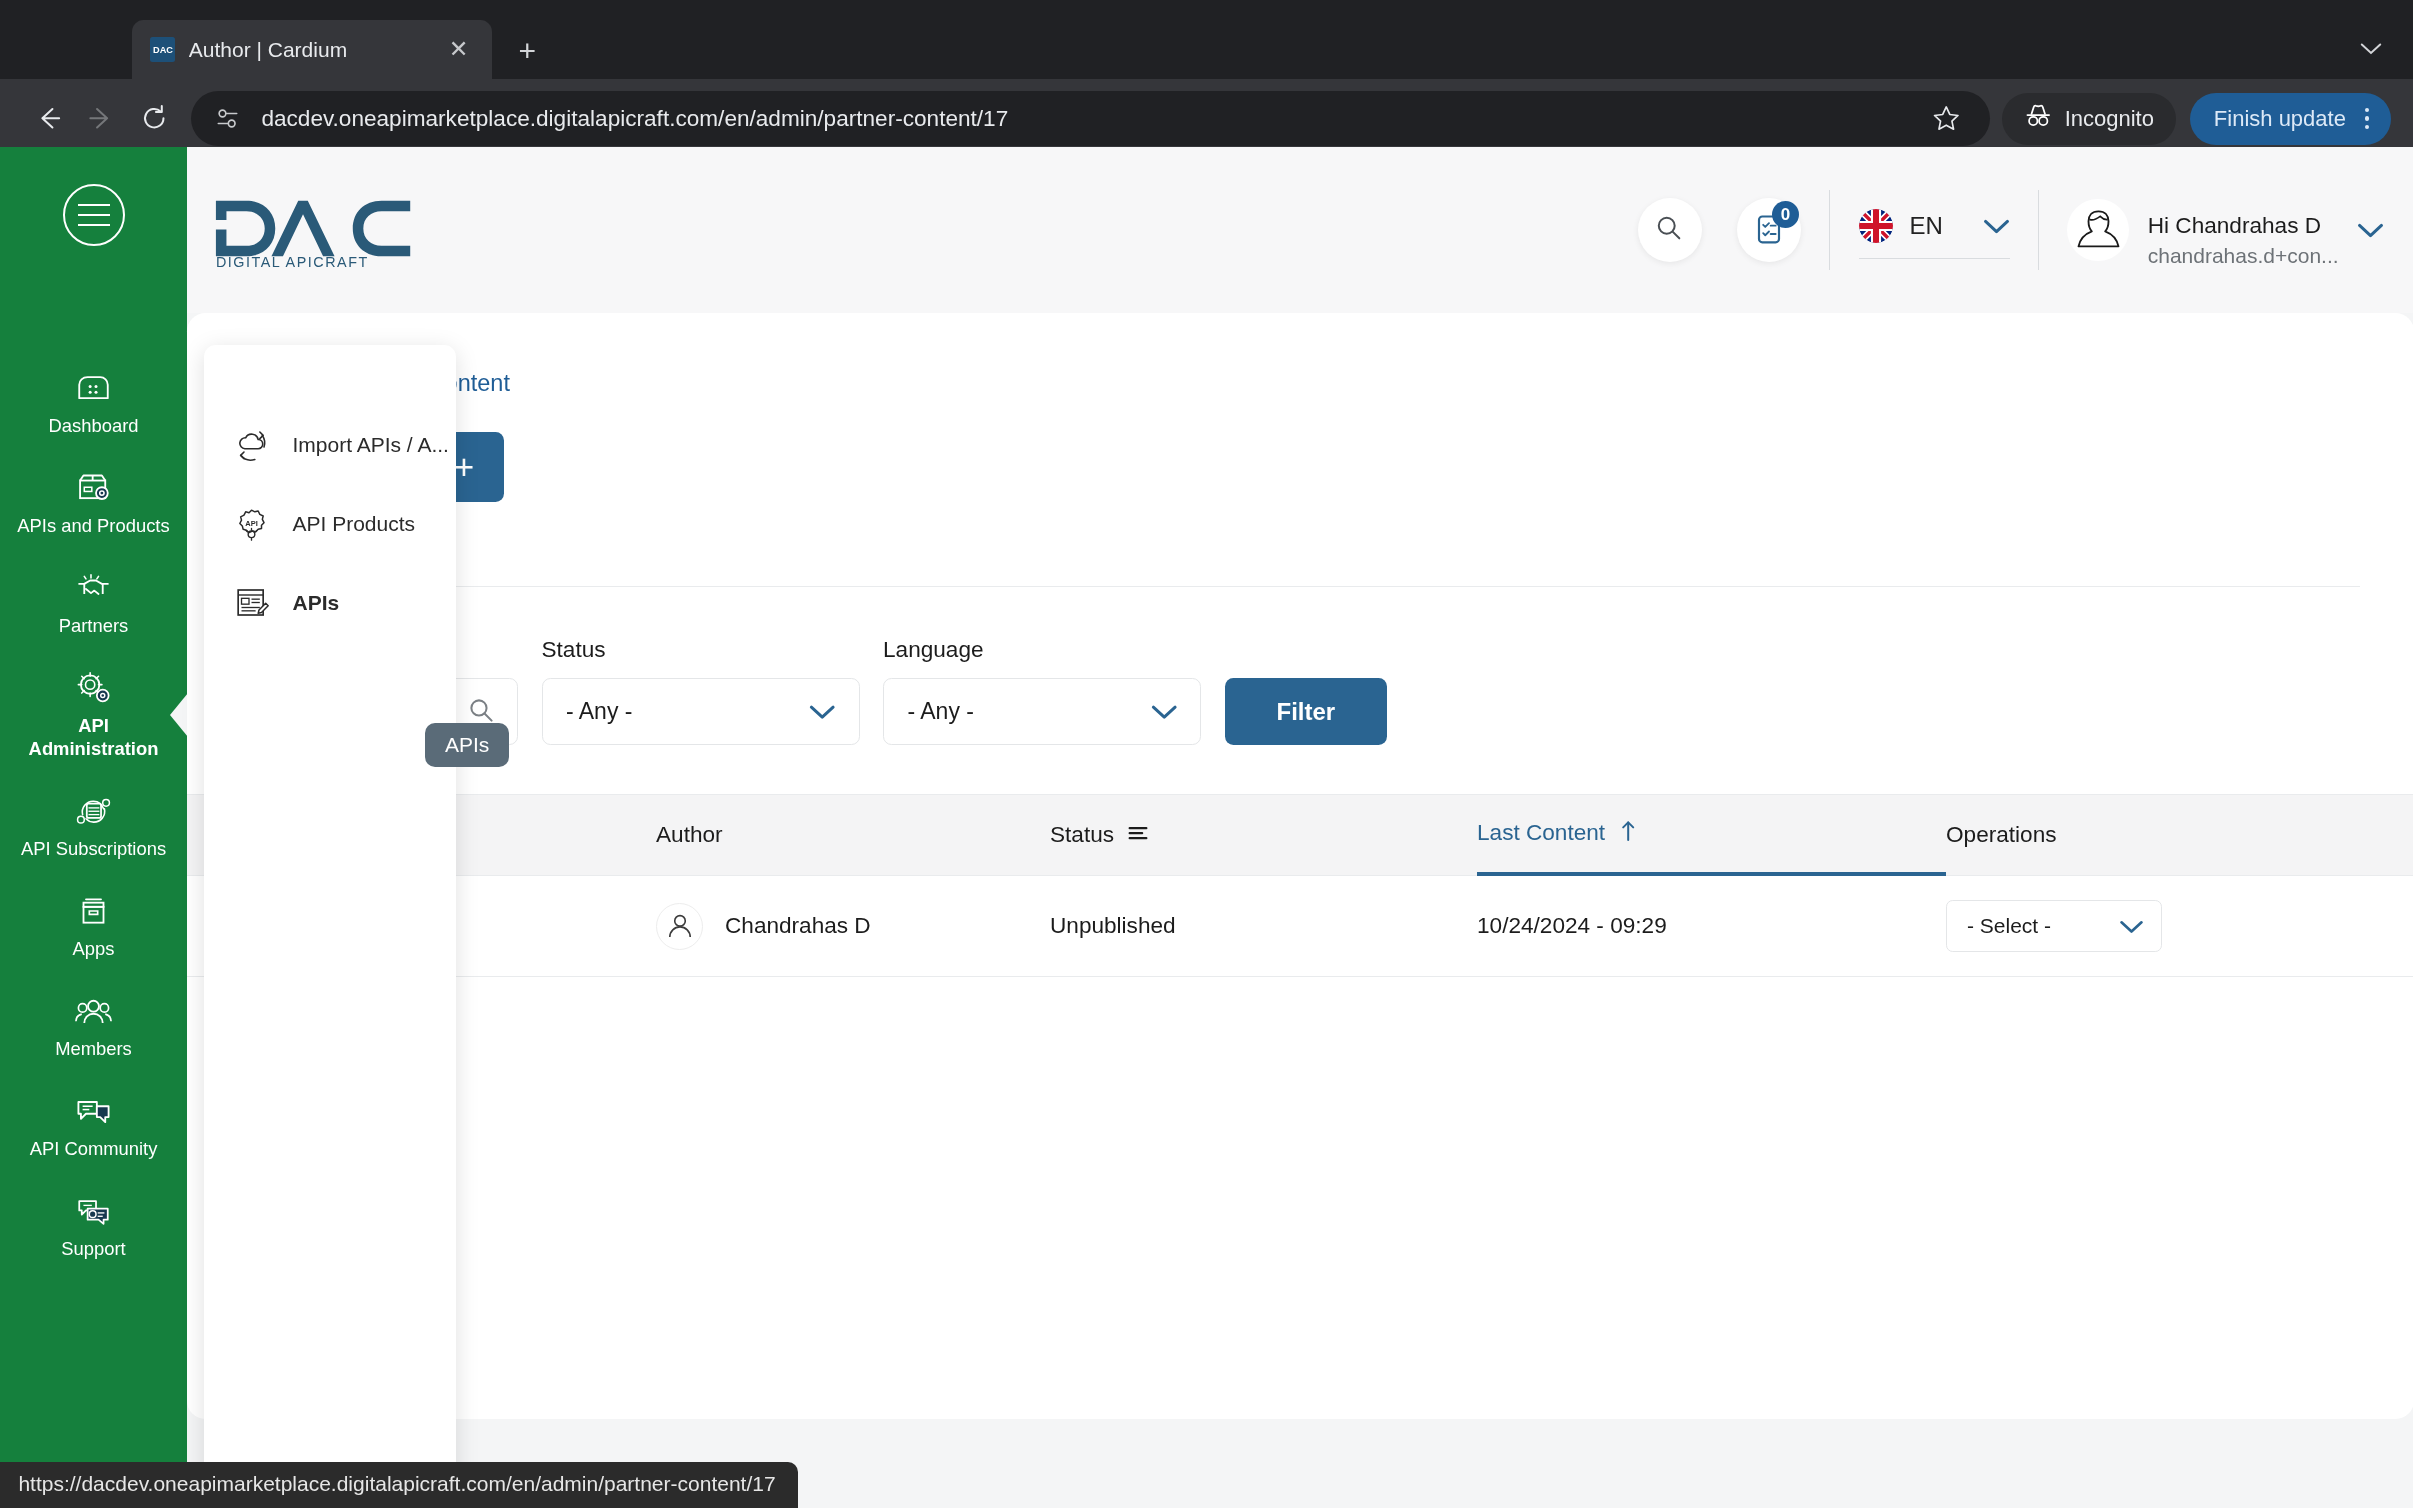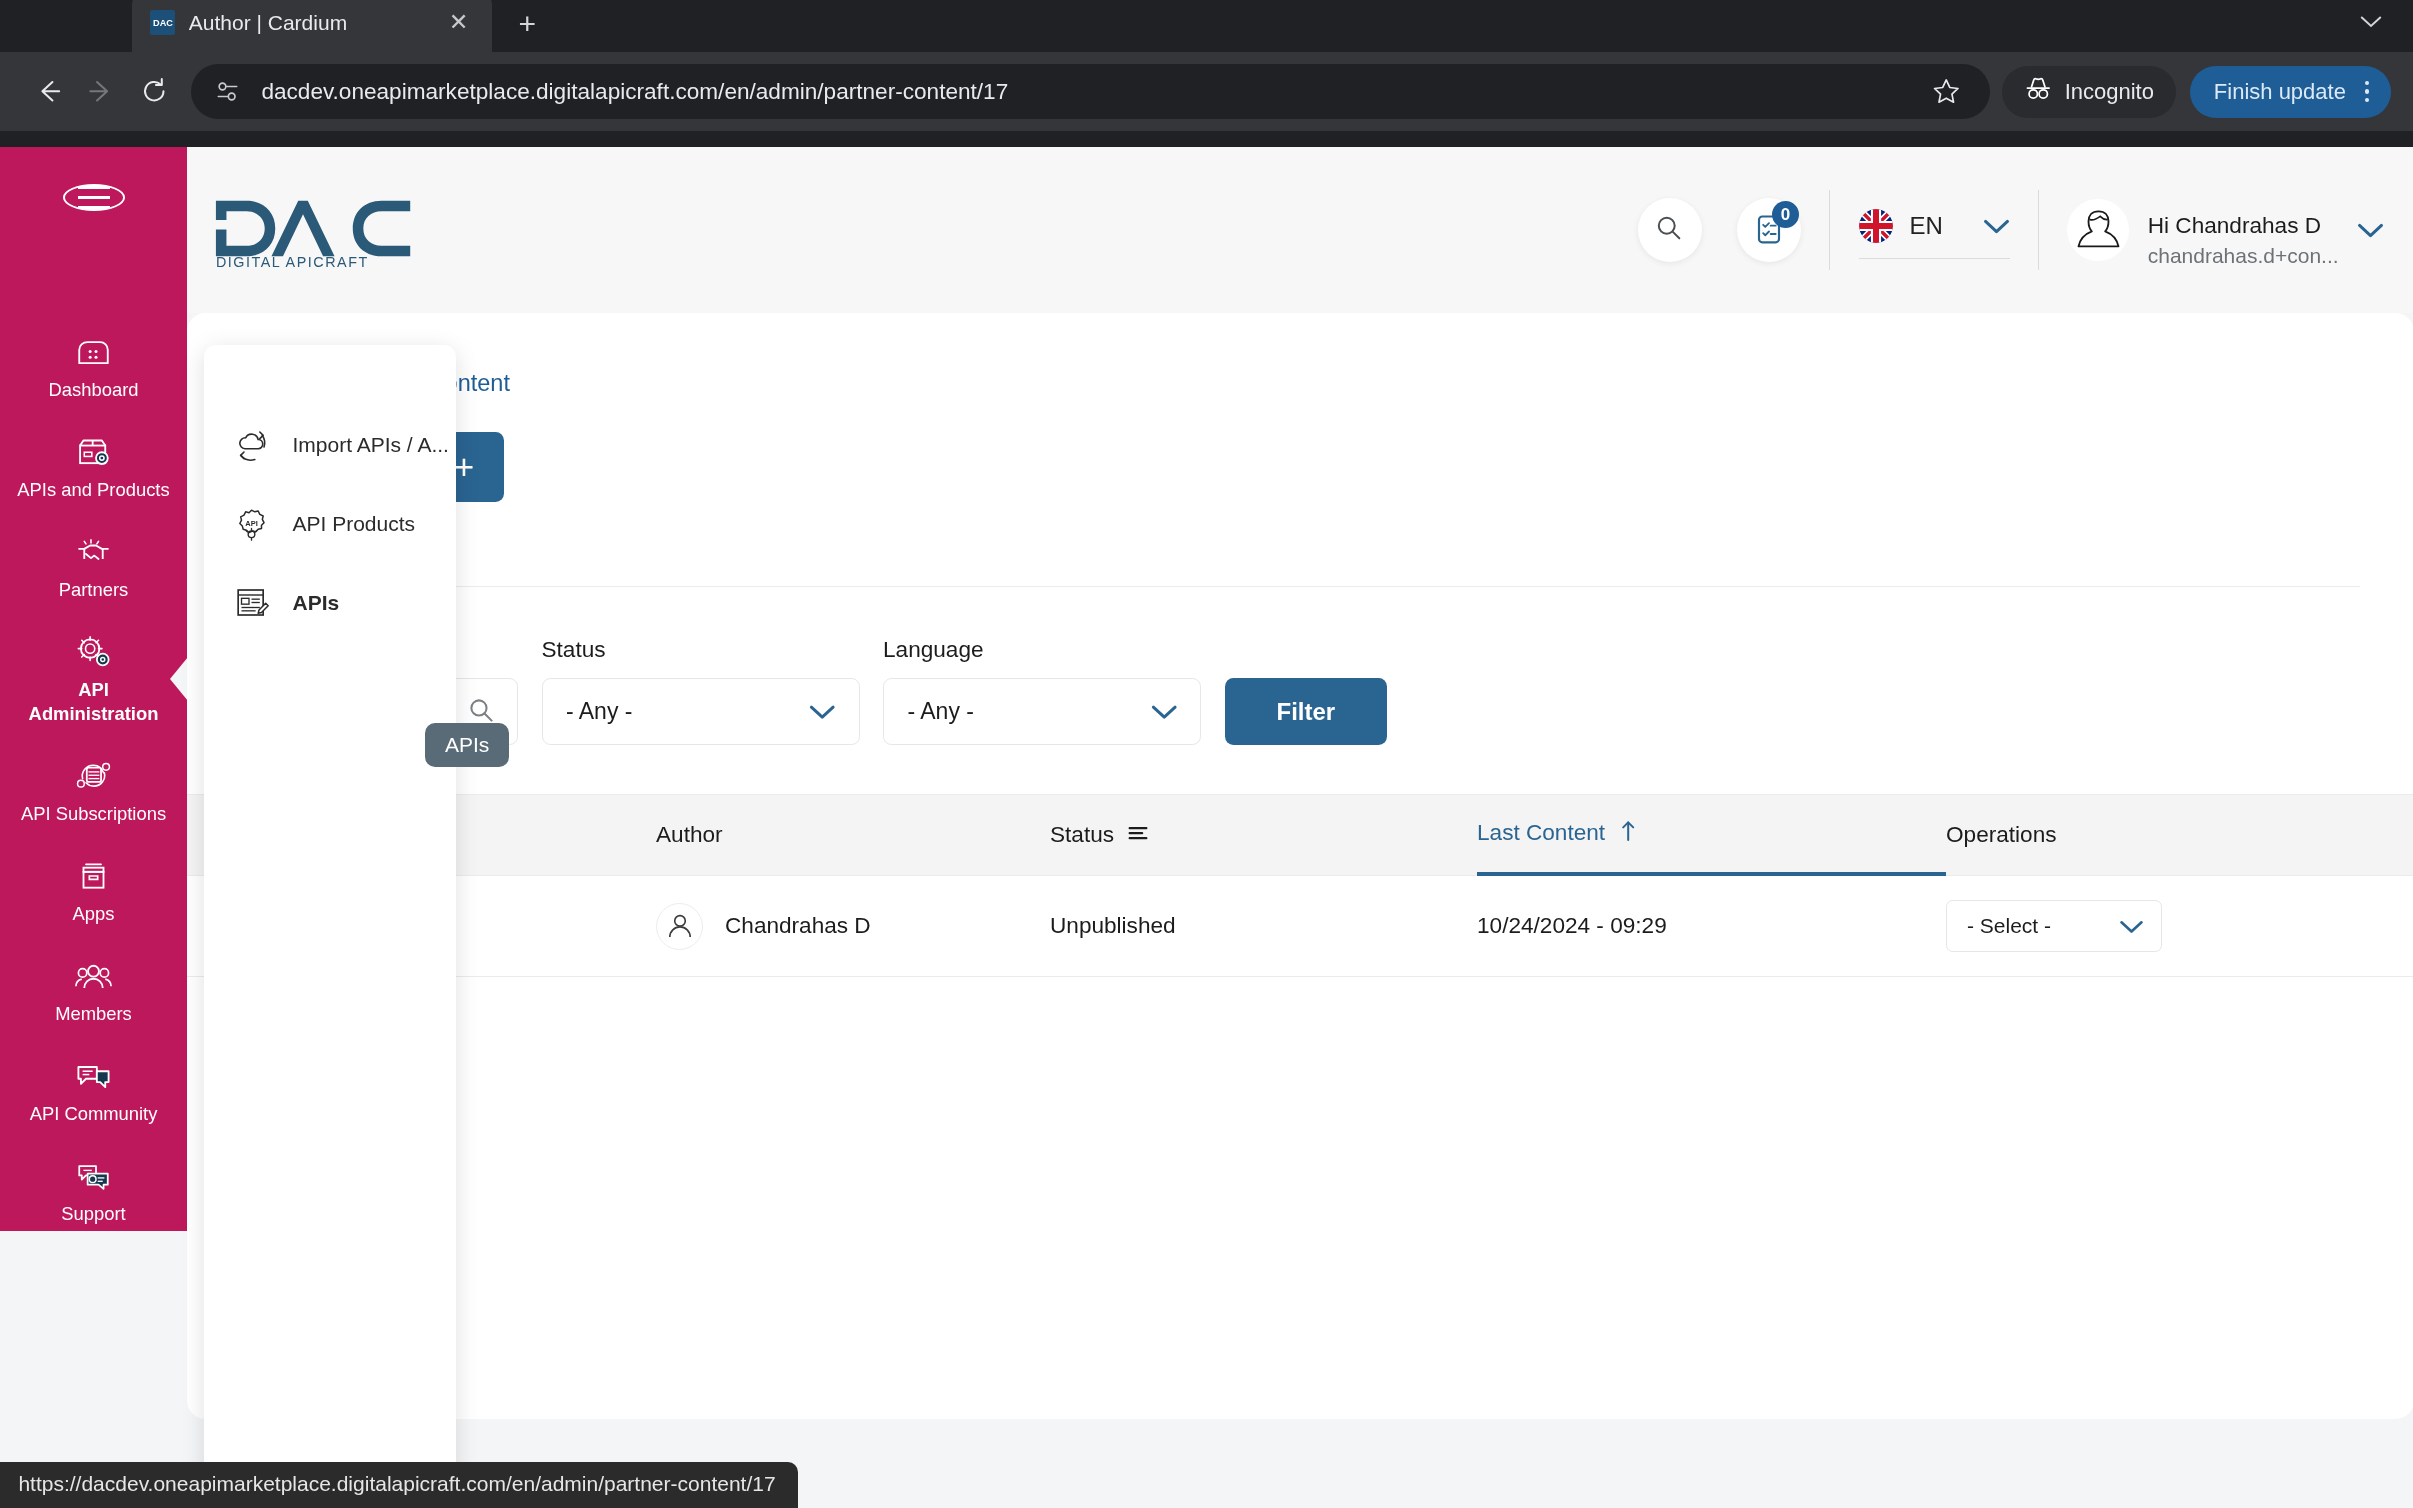--- a/index.html
+++ b/index.html
@@ -7,21 +7,21 @@
     width: 2413px; height: 1508px;
     font-family: "Liberation Sans", sans-serif;
     overflow: hidden;
     background: #202124;
   }
 
   
   .browser { width: 2413px; height: 1508px; position: relative; }
 
   .tabstrip {
-    height: 52px; background: #202124;
+    height: 79px; background: #202124;
     display: flex; align-items: flex-end; padding-left: 132px;
     position: relative;
   }
   .tab {
     width: 360px; height: 59px; background: #35363a;
     border-radius: 11.7px 11.7px 0 0;
     display: flex; align-items: center; padding: 0 18.4px;
     gap: 13.4px; position: relative;
   }
   .tab-favicon {
@@ -98,22 +98,22 @@
   .kebab i { width: 4.2px; height: 4.2px; border-radius: 50%; background: #dce9f7; display: block; }
 
   
   .viewport {
     position: absolute; left: 0; top: 147px;
     width: 2413px; height: 1361px; background: #f4f5f6; overflow: hidden;
   }
 
   
   .sidebar {
-    position: absolute; left: 0; top: 0; width: 187px; height: 1084px;
-    background: #be185d; display: flex; flex-direction: column;
+    position: absolute; left: 0; top: 0; width: 187px; height: 1361px;
+    background: #15803d; display: flex; flex-direction: column;
     align-items: center; padding-top: 37px;
   }
   .hamburger {
     width: 62px; height: 62px; border-radius: 50%;
     border: 2.5px solid #ffffff; display: flex; flex-direction: column;
     align-items: center; justify-content: center; gap: 7.5px; margin-bottom: 107px;
   }
   .hamburger i { width: 32px; height: 2.5px; background: #fff; display: block; }
 
   .navitem {

